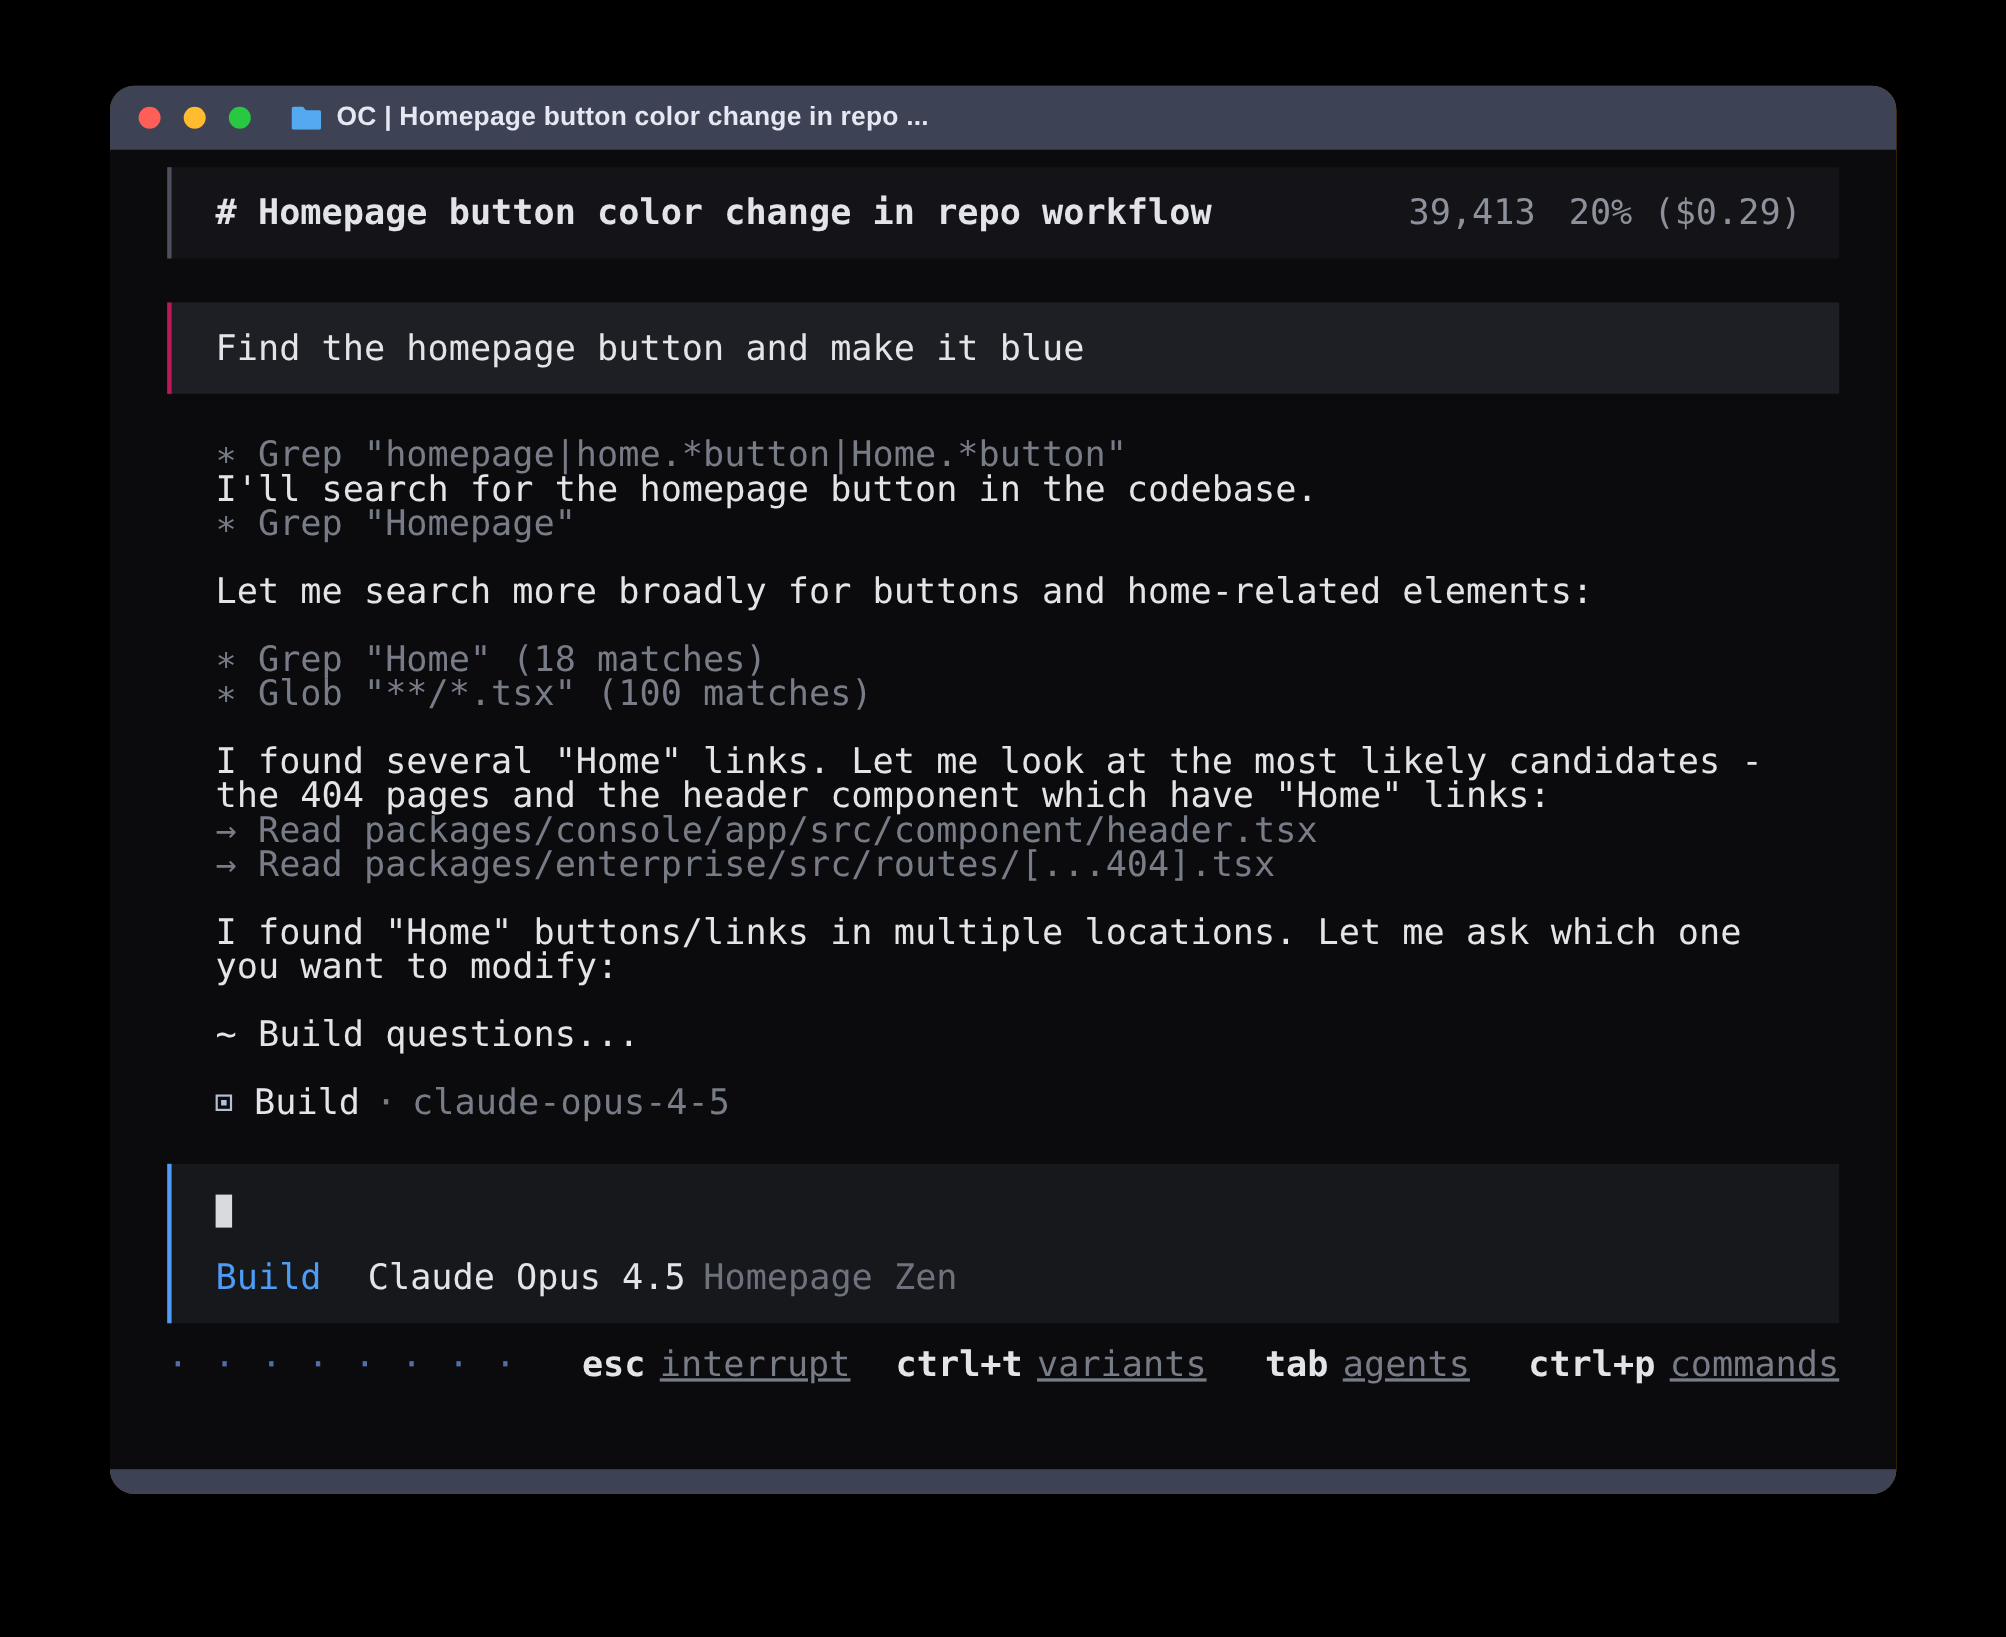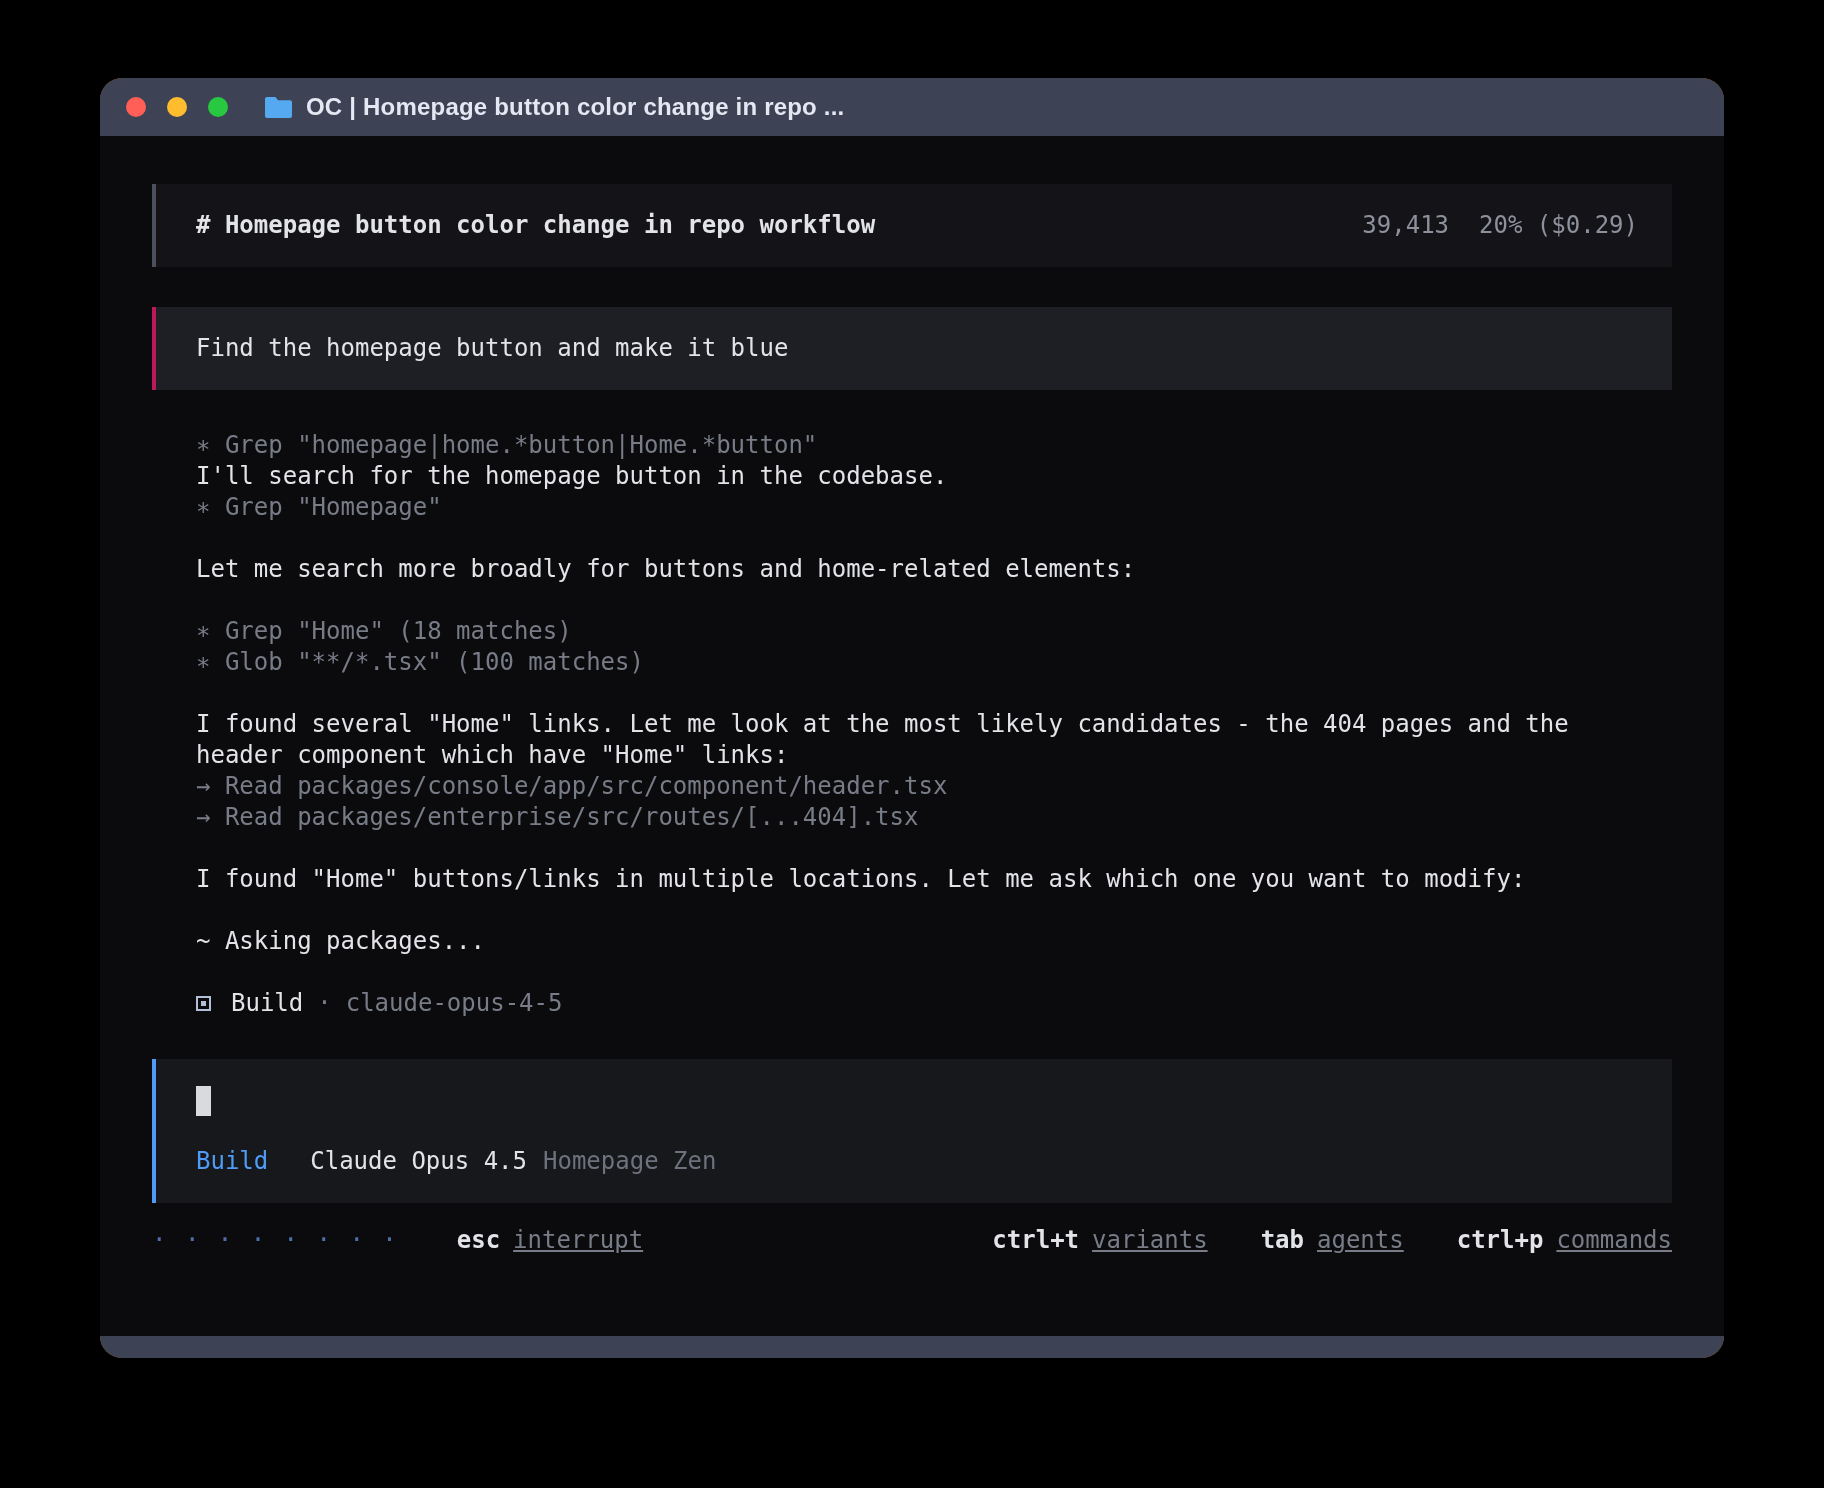--- a/index.html
+++ b/index.html
@@ -35,23 +35,23 @@
     color: #e4e8f2;
     font: bold 24px "Liberation Sans", sans-serif;
     letter-spacing: 0.2px;
     white-space: nowrap;
   }
 
   
   .content {
     flex: 1;
     background: #0b0b0e;
-    padding: 48px 52px 0 52px;
+    padding: 16px 52px 0 52px;
     font-family: "DejaVu Sans Mono", monospace;
-    font-size: 24px;
+    font-size: 32px;
     line-height: 31px;
     color: #e3e4e8;
     overflow: hidden;
   }
 
   .session-header {
     display: flex;
     justify-content: space-between;
     align-items: center;
     background: #141418;
@@ -164,21 +164,21 @@
       <div class="line muted gap">∗ Grep "homepage|home.*button|Home.*button"</div>
       <div class="line fg">I'll search for the homepage button in the codebase.</div>
       <div class="line muted">∗ Grep "Homepage"</div>
       <div class="line fg gap">Let me search more broadly for buttons and home-related elements:</div>
       <div class="line muted gap">∗ Grep "Home" (18 matches)</div>
       <div class="line muted">∗ Glob "**/*.tsx" (100 matches)</div>
       <div class="line fg gap">I found several "Home" links. Let me look at the most likely candidates - the 404 pages and the header component which have "Home" links:</div>
       <div class="line muted">→ Read packages/console/app/src/component/header.tsx</div>
       <div class="line muted">→ Read packages/enterprise/src/routes/[...404].tsx</div>
       <div class="line fg gap">I found "Home" buttons/links in multiple locations. Let me ask which one you want to modify:</div>
-      <div class="line fg gap">~ Asking packages...</div>
+      <div class="line fg gap">~ Build questions...</div>
 
       <div class="agent-line">
         <span class="agent-icon"></span>
         <span class="agent-name">Build</span>
         <span class="agent-sep">·</span>
         <span class="agent-model">claude-opus-4-5</span>
       </div>
     </div>
 
     <div class="input-block">

